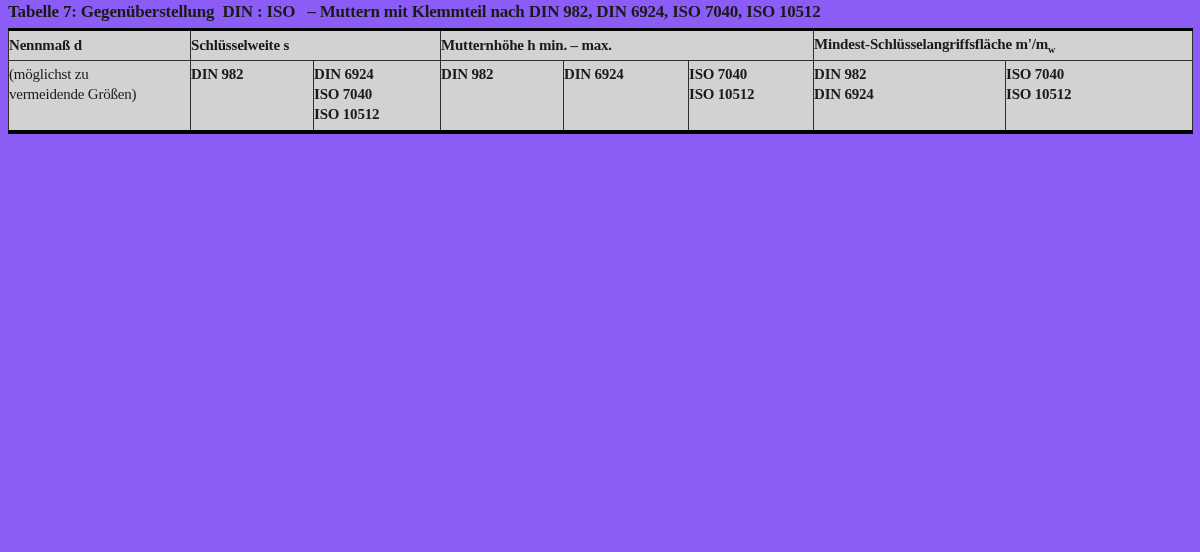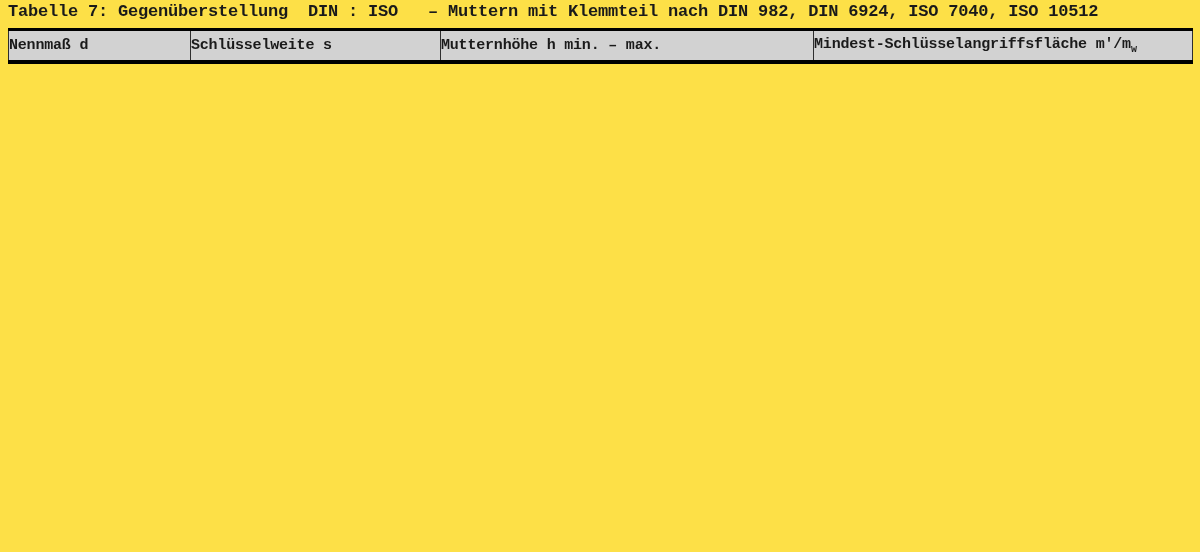--- a/index.html
+++ b/index.html
@@ -4,22 +4,22 @@
 <style>
   :root{
     --header-bg:#d2d2d2;
     --stripe-bg:#e6e6e6;
     --text:#1a1a1a;
     --border-thin:#2e2e2e;
     --border-thick:#000000;
   }
   html,body{margin:0;padding:0;background:#ffffff;}
   .page{
-    position:relative;width:1200px;height:552px;overflow:hidden;background:#fde047;
-    font-family:Liberation Mono, monospace;color:var(--text);
+    position:relative;width:1200px;height:552px;overflow:hidden;background:#8b5cf6;
+    font-family:Liberation Serif, serif;color:var(--text);
   }
   .title{
     position:absolute;left:8px;top:2px;font-size:17px;font-weight:700;
     white-space:pre;letter-spacing:-0.2px;
   }
   table.t{
     position:absolute;left:8px;top:28px;width:1184px;
     border-collapse:collapse;table-layout:fixed;
     border-top:3px solid var(--border-thick);
     border-bottom:4px solid var(--border-thick);
@@ -53,16 +53,26 @@
       <col style="width:192px">
       <col style="width:187px">
     </colgroup>
     <thead>
       <tr class="gr">
         <th class="bR">Nennmaß d</th>
         <th class="bR" colspan="2">Schlüsselweite s</th>
         <th class="bR" colspan="3">Mutternhöhe h min. – max.</th>
         <th colspan="2"><span>Mindest-Schlüsselangriffsfläche m'/m</span><sub>w</sub></th>
       </tr>
+      <tr class="sub">
+        <th class="bR normal">(möglichst zu<br>vermeidende Größen)</th>
+        <th class="bR">DIN 982</th>
+        <th class="bR">DIN 6924<br>ISO 7040<br>ISO 10512</th>
+        <th class="bR">DIN 982</th>
+        <th class="bR">DIN 6924</th>
+        <th class="bR">ISO 7040<br>ISO 10512</th>
+        <th class="bR">DIN 982<br>DIN 6924</th>
+        <th>ISO 7040<br>ISO 10512</th>
+      </tr>
     </thead>
     <tbody></tbody>
   </table>
 </div>
 
 </body></html>

